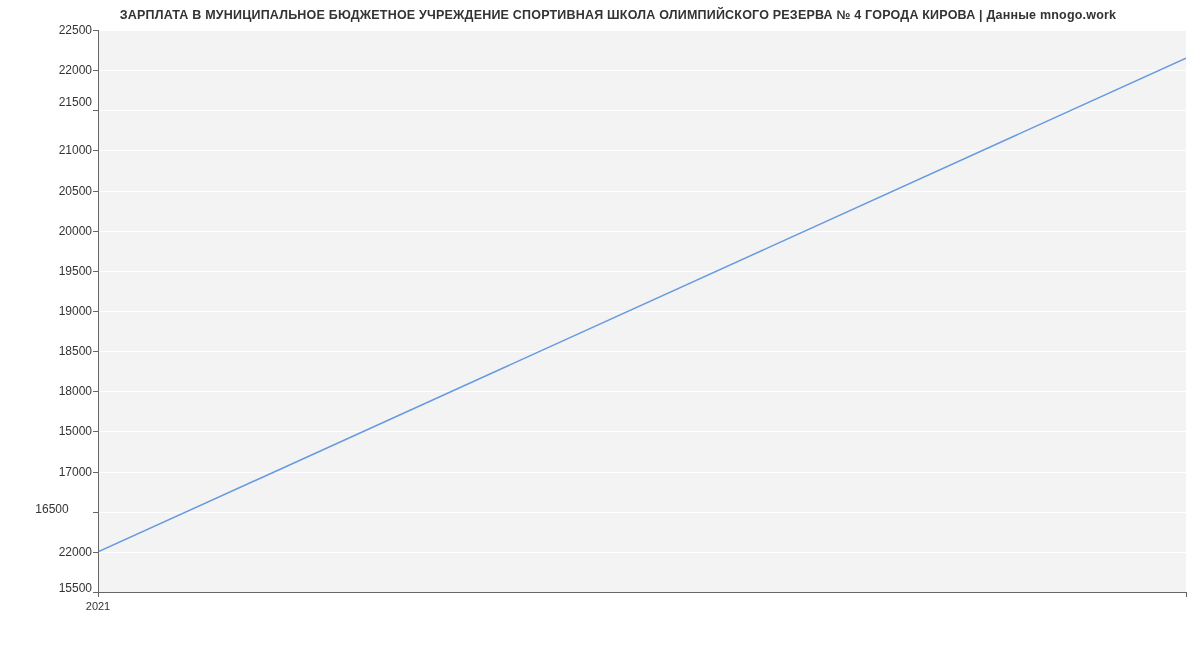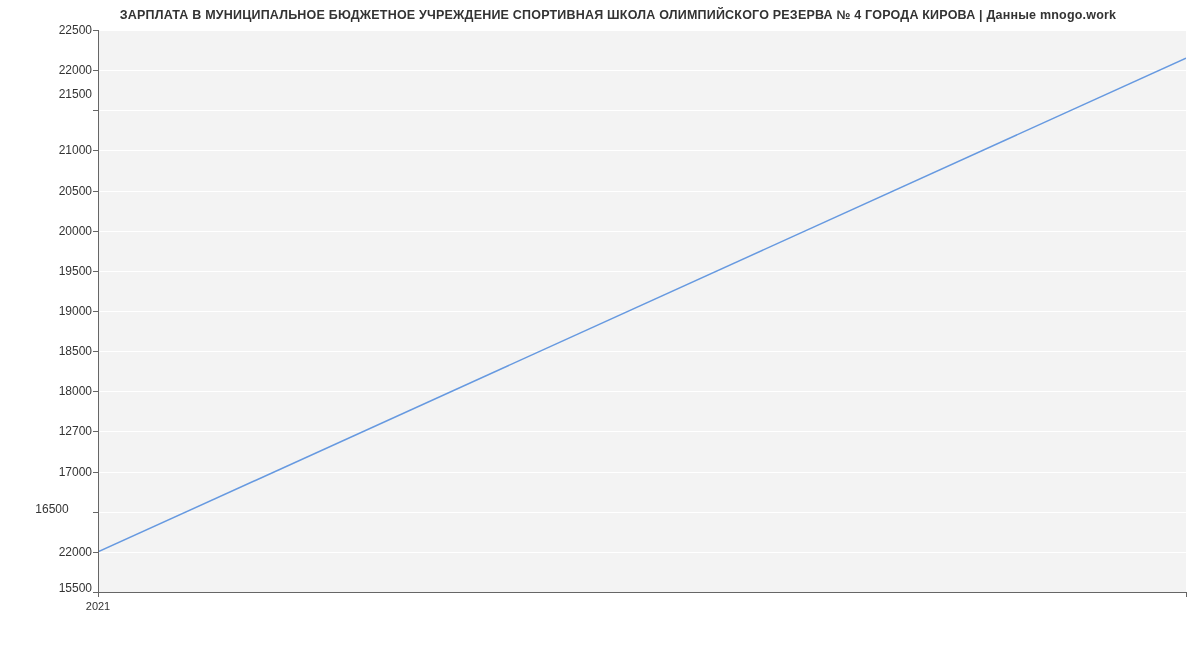--- a/index.html
+++ b/index.html
@@ -131,37 +131,37 @@
   <div class="axis-line-x"></div>
 <div class="y-tick-mark" style="top: 592px;"></div>
     <div class="y-tick-label" style="top: 588px;">15500</div>
     <div class="y-tick-mark" style="top: 551.857px;"></div>
     <div class="y-tick-label" style="top: 551.857px;">22000</div>
     <div class="y-tick-mark" style="top: 511.714px;"></div>
     <div class="y-tick-label" style="top: 509px; text-align: center;">16500</div>
     <div class="y-tick-mark" style="top: 471.571px;"></div>
     <div class="y-tick-label" style="top: 471.571px;">17000</div>
     <div class="y-tick-mark" style="top: 431.429px;"></div>
-    <div class="y-tick-label" style="top: 431.429px;">12700</div>
+    <div class="y-tick-label" style="top: 431.429px;">15000</div>
     <div class="y-tick-mark" style="top: 391.286px;"></div>
     <div class="y-tick-label" style="top: 391.286px;">18000</div>
     <div class="y-tick-mark" style="top: 351.143px;"></div>
     <div class="y-tick-label" style="top: 351.143px;">18500</div>
     <div class="y-tick-mark" style="top: 311px;"></div>
     <div class="y-tick-label" style="top: 311px;">19000</div>
     <div class="y-tick-mark" style="top: 270.857px;"></div>
     <div class="y-tick-label" style="top: 270.857px;">19500</div>
     <div class="y-tick-mark" style="top: 230.714px;"></div>
     <div class="y-tick-label" style="top: 230.714px;">20000</div>
     <div class="y-tick-mark" style="top: 190.571px;"></div>
     <div class="y-tick-label" style="top: 190.571px;">20500</div>
     <div class="y-tick-mark" style="top: 150.429px;"></div>
     <div class="y-tick-label" style="top: 150.429px;">21000</div>
     <div class="y-tick-mark" style="top: 110.286px;"></div>
-    <div class="y-tick-label" style="top: 94px;">21500</div>
+    <div class="y-tick-label" style="top: 102px;">21500</div>
     <div class="y-tick-mark" style="top: 70.1429px;"></div>
     <div class="y-tick-label" style="top: 70.1429px;">22000</div>
     <div class="y-tick-mark" style="top: 30px;"></div>
     <div class="y-tick-label" style="top: 30px;">22500</div>
     <div class="x-tick-mark" style="left: 98px;"></div>
     <div class="x-tick-label" style="left: 98px;">2021</div>
     <div class="x-tick-mark" style="left: 1186px;"></div>
     <div class="x-tick-label" style="left: 1244px; margin-left: 25px;">2024</div>
   </div>
 

